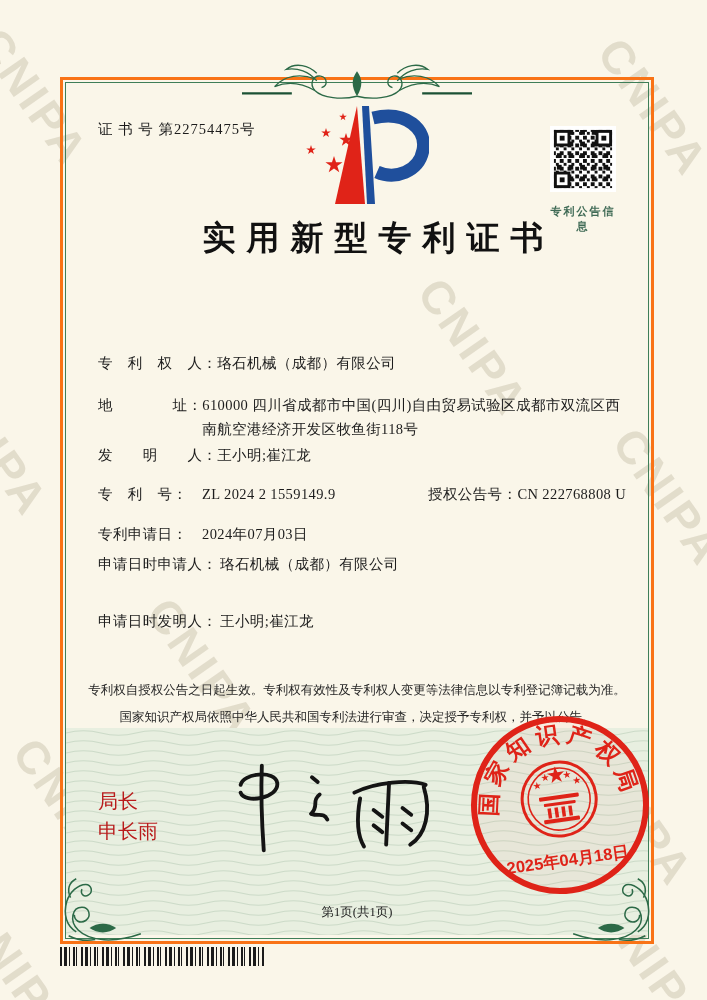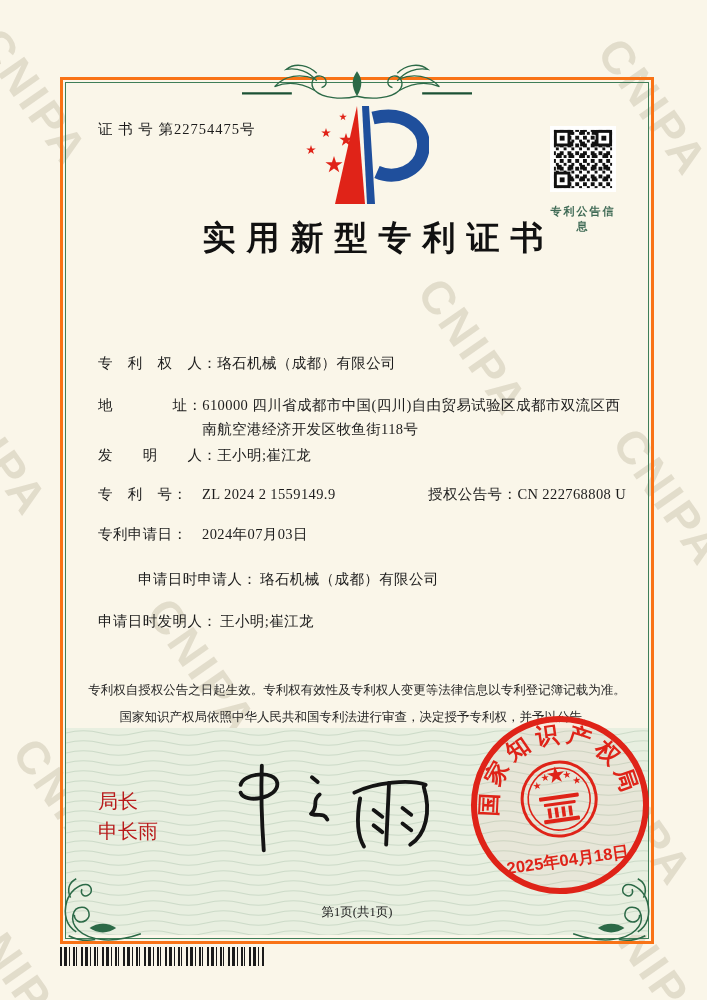--- a/index.html
+++ b/index.html
@@ -28,21 +28,21 @@
   .qr-label{margin-top:8px;font-size:11px;letter-spacing:2px;color:#3f6a55;font-weight:600;}
   .title{position:absolute;left:0;right:0;top:136px;text-align:center;font-size:33px;font-weight:700;
          letter-spacing:11px;text-indent:11px;color:#111;z-index:4;padding-left:32px;}
   
   .row{position:absolute;left:35px;right:30px;font-size:14.5px;letter-spacing:.4px;line-height:24px;z-index:4;}
   .lbl{display:inline-block;min-width:104px;vertical-align:top;}
   .val{display:inline-block;vertical-align:top;}
   .val-wrap{width:418px;}
   .col2{position:absolute;left:330px;top:0;white-space:nowrap;}
   .r-name{top:211px;} .r-patentee{top:271px;} .r-address{top:313px;} .r-inventor{top:363px;}
-  .r-patno{top:402px;} .r-dates{top:442px;} .r-applicant{top:487px;margin-left:40px;} .r-inventor2{top:529px;}
+  .r-patno{top:402px;} .r-dates{top:442px;} .r-applicant{top:472px;} .r-inventor2{top:529px;}
   
   .statement{position:absolute;left:22px;right:22px;top:597px;text-align:center;font-size:12.5px;
              line-height:27px;color:#262626;z-index:4;}
   
   .director{position:absolute;left:35px;top:706px;font-family:"Liberation Sans","DejaVu Sans",sans-serif;
             font-size:20px;line-height:30px;font-weight:500;color:#b91c1c;z-index:5;}
   .sig-svg{position:absolute;left:148px;top:676px;width:252px;height:106px;z-index:5;}
   
   .seal{position:absolute;left:405px;top:633px;width:184px;height:184px;transform:rotate(-8deg);z-index:5;}
   

